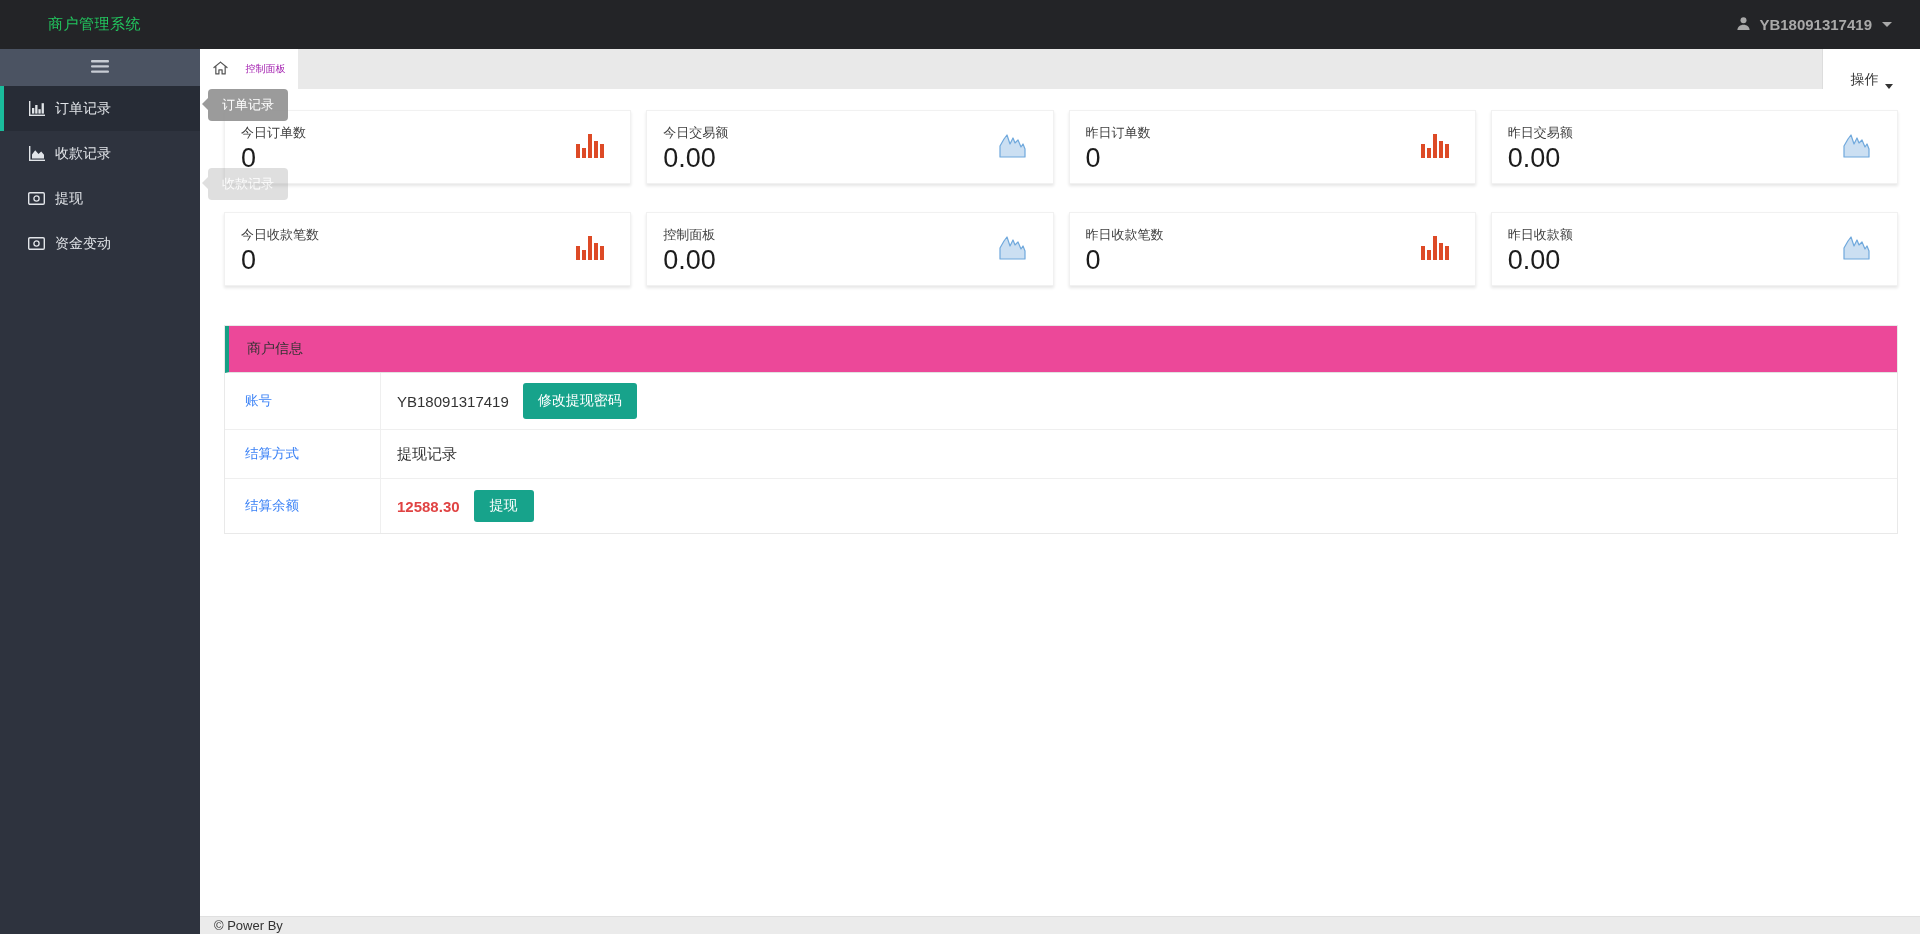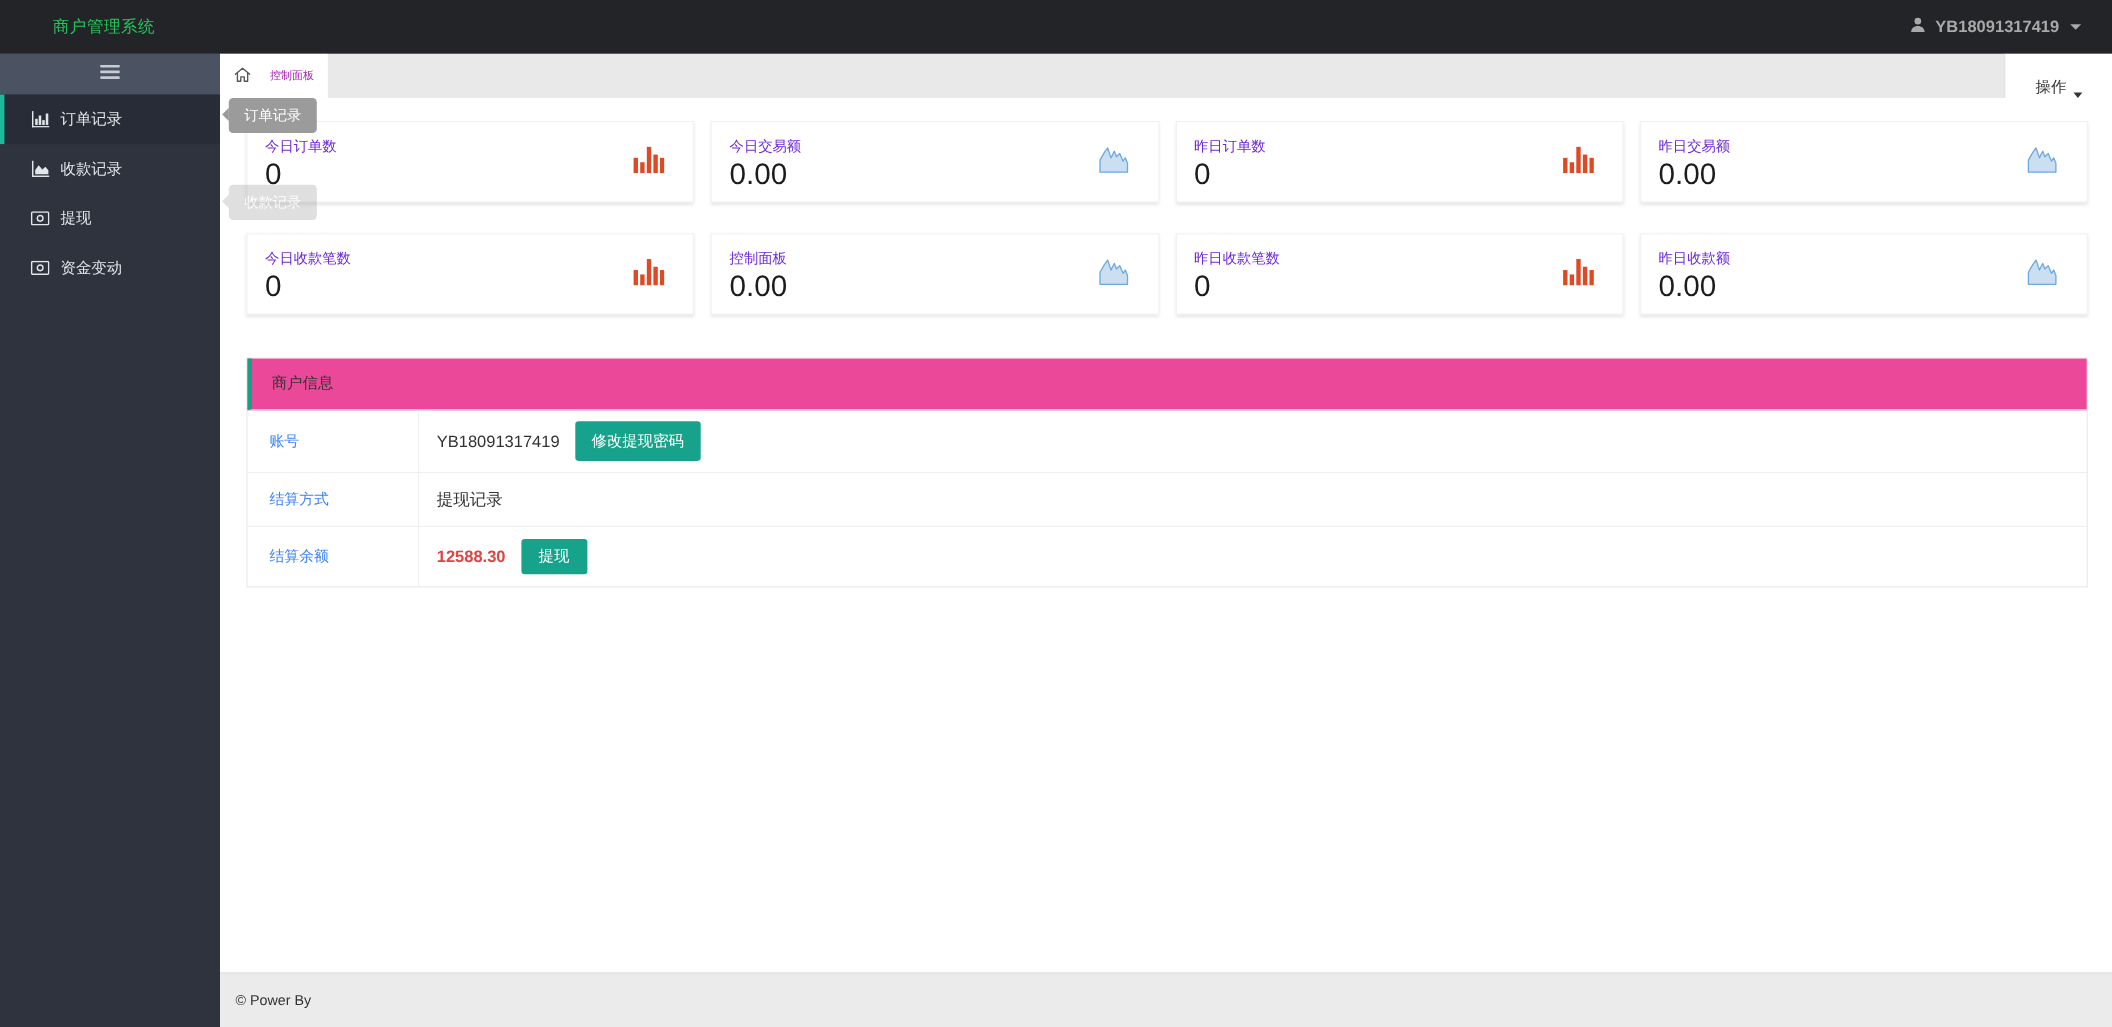--- a/index.html
+++ b/index.html
@@ -43,21 +43,21 @@
                      border-top:6px solid transparent; border-bottom:6px solid transparent;
                      border-right:6px solid #969696; }
   .tooltip.primary { top:40px; opacity:0.95; }
   .tooltip.secondary { top:119px; opacity:0.30; }
 
   
   .cards { display:grid; grid-template-columns:repeat(4,1fr); column-gap:15px; row-gap:28px;
            margin:21px 22px 0 24px; }
   .card { position:relative; background:#fff; height:74px; border:1px solid #f1f1f1;
           box-shadow:0 2px 3px rgba(0,0,0,0.10); padding:13px 16px; }
-  .card-label { font-size:13px; color:#6d28d9; }
+  .card-label { font-size:13px; color:#404040; }
   .card-value { font-size:27px; color:#1c1c1c; margin-top:2px; line-height:1.1; }
   .card-icn { position:absolute; right:26px; top:50%; transform:translateY(-50%); }
 
   
   .panel { margin:39px 22px 0 24px; border:1px solid #e9e9e9; }
   .panel-header { height:47px; background:#ec4899; border-left:4px solid #16a085;
                   border-bottom:1px solid #e2e2e2; display:flex; align-items:center;
                   padding-left:18px; font-size:14px; color:#333; }
   .panel-row { display:flex; border-bottom:1px solid #efefef; align-items:center; }
   .panel-row:last-child { border-bottom:none; }
@@ -65,21 +65,21 @@
                 border-right:1px solid #efefef; align-self:stretch; display:flex; align-items:center; }
   .cell-value { display:flex; align-items:center; gap:14px; padding:10px 0 10px 16px; font-size:15px; color:#333; }
   .row-tall { min-height:54px; }
   .row-mid  { min-height:44px; }
   .btn-teal { background:#17a38b; color:#fff; border:none; border-radius:3px; font-size:14px;
               padding:9px 15px; cursor:pointer; font-family:inherit; }
   .btn-teal.small { padding:7px 16px; }
   .balance { font-size:15px; font-weight:bold; color:#e04343; }
 
   
-  .footer { position:absolute; left:0; right:0; bottom:0; height:50px; background:#ebebeb;
+  .footer { position:absolute; left:0; right:0; bottom:0; height:18px; background:#ebebeb;
             border-top:1px solid #e0e0e0; display:flex; align-items:center; padding-left:14px;
             font-size:13px; color:#333; }
 </style>
 </head>
 <body>
 
 <header class="navbar">
   <div class="app-title">商户管理系统</div>
   <div class="user-menu">
     <span>

